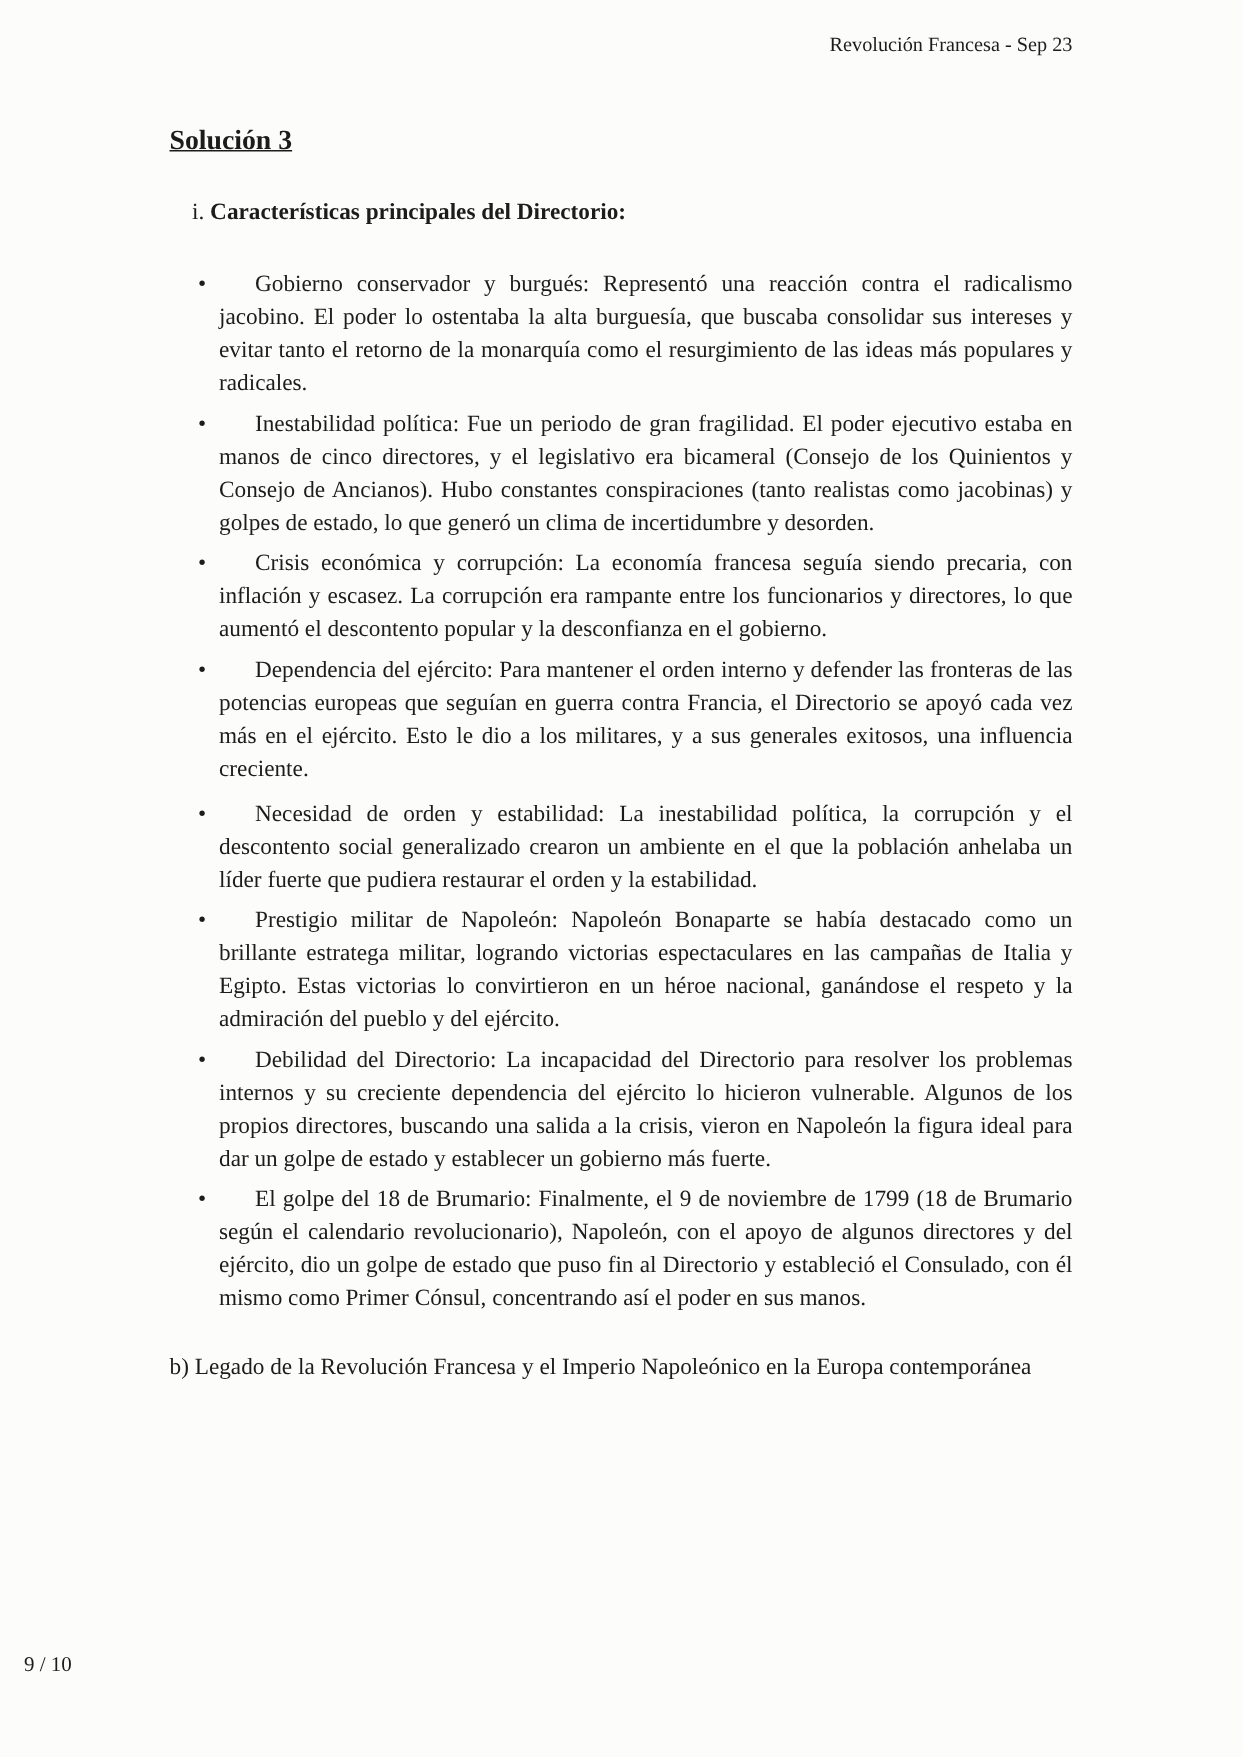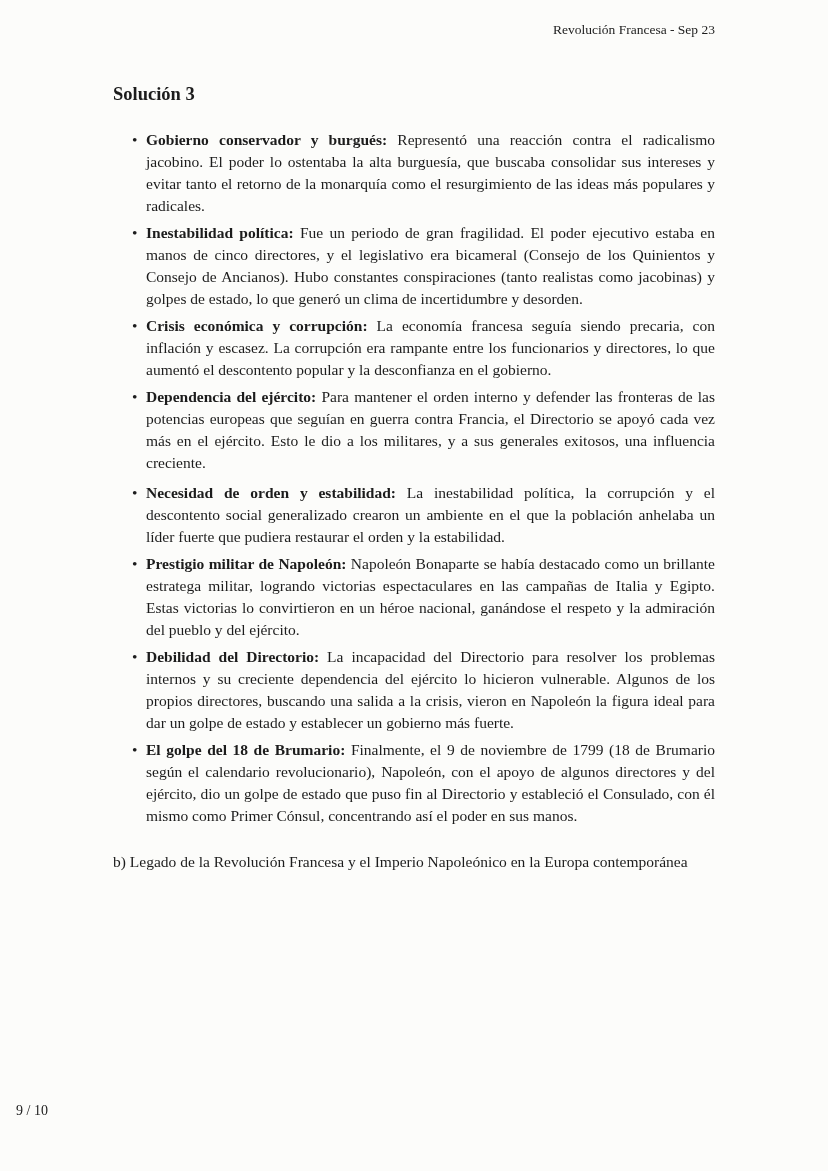--- a/index.html
+++ b/index.html
@@ -23,20 +23,21 @@
   .content {
     position: absolute;
     top: 84px;
     left: 97px;
     right: 97px;
   }
   .doc-title {
     font-size: 18.5px;
     font-weight: bold;
     margin-bottom: 24px;
+    text-decoration: underline;
   }
   .para {
     font-size: 15.5px;
     line-height: 1.42;
     text-align: justify;
     margin-bottom: 11px;
   }
   .list-heading {
     font-size: 15.5px;
     line-height: 1.42;
@@ -51,21 +52,21 @@
     line-height: 1.42;
     text-align: justify;
     margin-bottom: 5px;
   }
   .bullet::before {
     content: "\2022";
     position: absolute;
     left: 19px;
     top: 0;
   }
-  .lead { font-weight: bold; }
+  .lead { font-weight: normal; margin-left: 24px; }
   .page-footer {
     position: absolute;
     bottom: 52px;
     left: 0;
     width: 100%;
     text-align: left;
     font-size: 14px;
   }
 </style>
 </head>
@@ -75,20 +76,24 @@
 
   <div class="running-header">Revolución Francesa - Sep 23</div>
 
   <div class="content">
 
     <h1 class="doc-title">Solución 3</h1>
 
 
 
 
+    <div class="list-heading">
+      <span>i.</span>
+      <span class="heading-text">Características principales del Directorio:</span>
+    </div>
 
     <div class="bullets">
       <div class="bullet">
         <span class="lead">Gobierno conservador y burgués:</span><span> Representó una reacción contra el radicalismo jacobino. El poder lo ostentaba la alta burguesía, que buscaba consolidar sus intereses y evitar tanto el retorno de la monarquía como el resurgimiento de las ideas más populares y radicales.</span>
       </div>
       <div class="bullet">
         <span class="lead">Inestabilidad política:</span><span> Fue un periodo de gran fragilidad. El poder ejecutivo estaba en manos de cinco directores, y el legislativo era bicameral (Consejo de los Quinientos y Consejo de Ancianos). Hubo constantes conspiraciones (tanto realistas como jacobinas) y golpes de estado, lo que generó un clima de incertidumbre y desorden.</span>
       </div>
       <div class="bullet">
         <span class="lead">Crisis económica y corrupción:</span><span> La economía francesa seguía siendo precaria, con inflación y escasez. La corrupción era rampante entre los funcionarios y directores, lo que aumentó el descontento popular y la desconfianza en el gobierno.</span>

